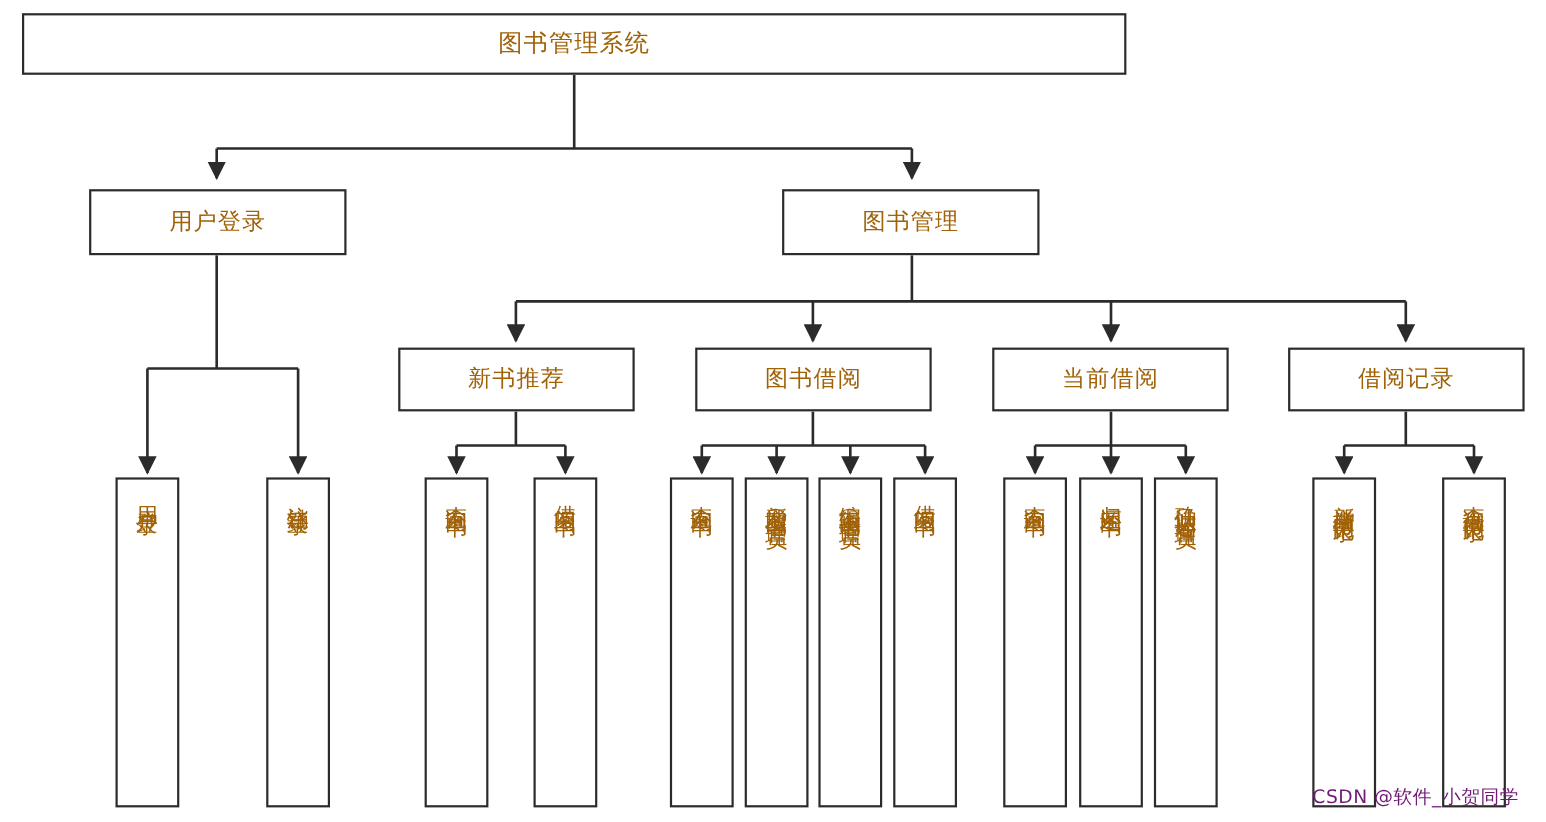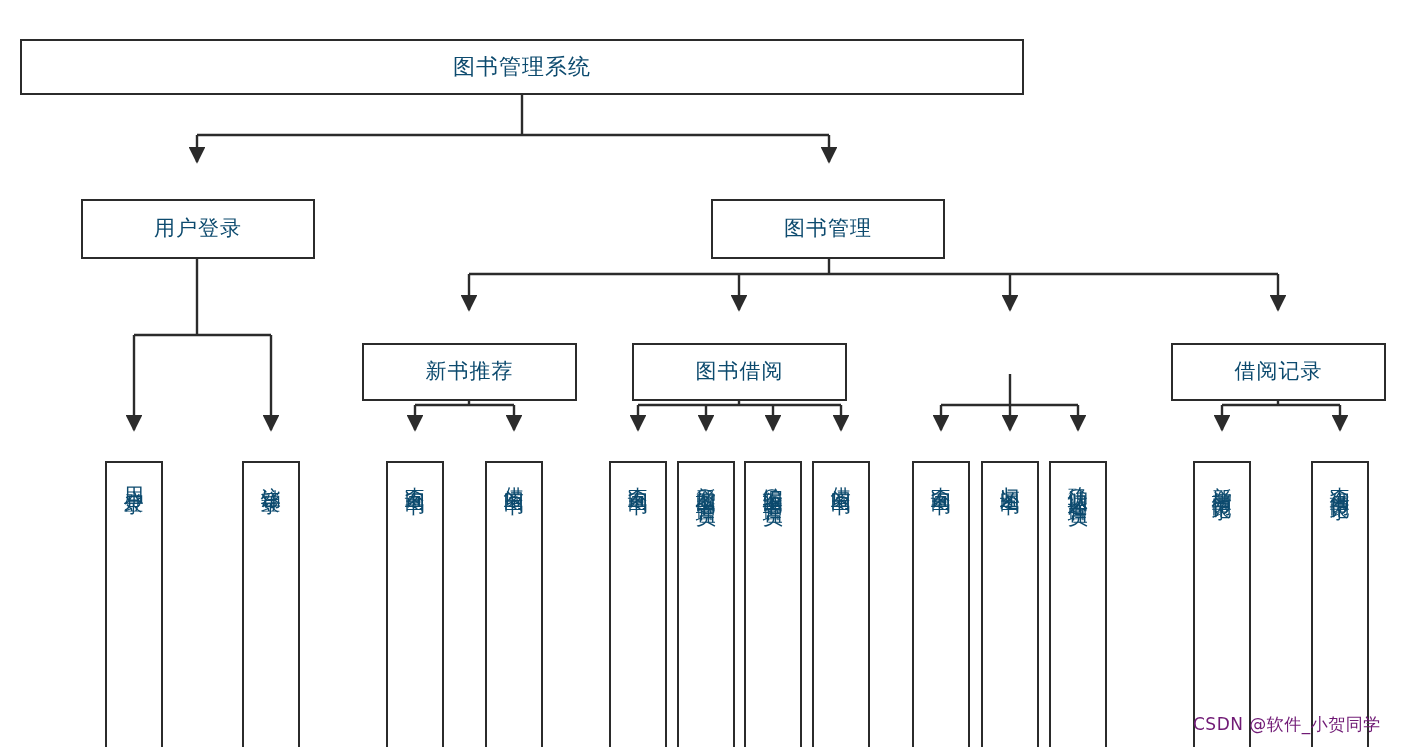--- a/index.html
+++ b/index.html
@@ -22,22 +22,21 @@
     pointer-events:none;
   }
   .node{
     position:absolute;
     box-sizing:border-box;
     border:2px solid #2b2b2b;
     background:#ffffff;
     display:flex;
     align-items:center;
     justify-content:center;
-    color:#0c4a6e;
-    margin-top:27px;
+    color:#a16207;
   }
   .node.h{
     font-size:21px;
     letter-spacing:1px;
     line-height:1.1;
   }
   .node.root{
     font-size:22px;
   }
   .node.v{
@@ -130,20 +129,23 @@
   <div class="node h" style="left:711px; top:172px; width:234px; height:60px;font-family:Liberation Serif, serif;">
     <span>图书管理</span>
   </div>
 
   <div class="node h" style="left:362px; top:316px; width:215px; height:58px;">
     <span>新书推荐</span>
   </div>
   <div class="node h" style="left:632px; top:316px; width:215px; height:58px;">
     <span>图书借阅</span>
   </div>
+  <div class="node h" style="left:902px; top:316px; width:215px; height:58px;">
+    <span>当前借阅</span>
+  </div>
   <div class="node h" style="left:1171px; top:316px; width:215px; height:58px;align-items:center;">
     <span>借阅记录</span>
   </div>
 
   <div class="node v" style="left:105px; top:434px; width:58px; height:300px;">
     <span class="vtext">用户登录</span>
   </div>
   <div class="node v" style="left:242px; top:434px; width:58px; height:300px;">
     <span class="vtext">注销登录</span>
   </div>

